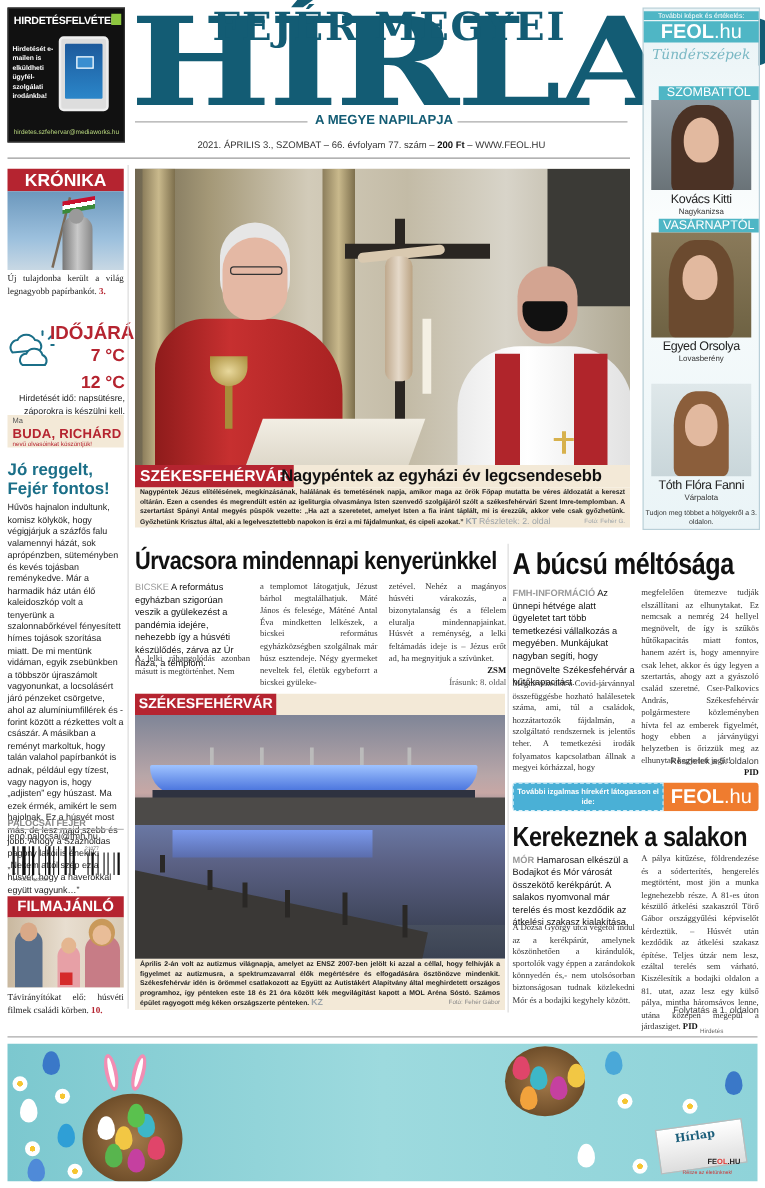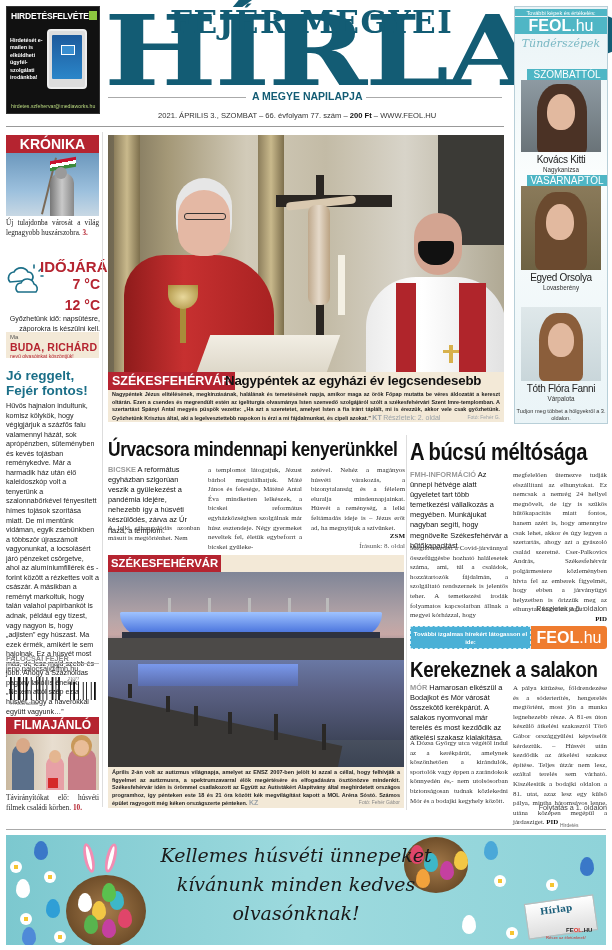--- a/index.html
+++ b/index.html
@@ -108,21 +108,21 @@
 #promo .portrait{position:absolute;left:6px;width:80px;overflow:hidden}
 #promo .name{position:absolute;left:0;width:92px;text-align:center;font-size:10px;color:#222;letter-spacing:-0.3px}
 #promo .town{position:absolute;left:0;width:92px;text-align:center;font-size:6.3px;color:#333}
 #promo .foot{position:absolute;left:0;width:92px;top:400px;text-align:center;font-size:5.6px;line-height:7px;color:#333}
 .face{position:absolute;border-radius:50% 50% 45% 45%;background:#e2b99f}
 .hair{position:absolute;border-radius:40% 40% 10% 10%}
 
 
 #urv-head{left:108px;top:438px;width:296px;font-size:20px;font-weight:bold;letter-spacing:-0.5px;color:#111;transform:scaleX(0.87);transform-origin:left top;white-space:nowrap}
 #urv-lead{left:108px;top:465px;width:92px;font-size:7.4px;line-height:10.1px;color:#111}
-#urv-lead .loc{color:#999;font-weight:bold}
+#urv-lead .loc{color:#999;font-weight:normal}
 #urv-c1b{left:108px;top:523px;width:92px;font-size:6.9px;line-height:9.6px;text-align:justify;color:#333}
 #urv-c2{left:208px;top:465px;width:94px;font-size:6.9px;line-height:9.6px;text-align:justify;color:#333}
 #urv-c3{left:311px;top:465px;width:94px;font-size:6.9px;line-height:9.6px;text-align:justify;color:#333}
 #urv-c3 .sig{text-align:right;font-weight:bold;color:#111;font-size:7px}
 #urv-c3 .irasunk{text-align:right;color:#555;font-size:7px}
 
 
 #stad-head{left:108px;top:555px;width:296px;height:17px;background:#f3e9d7}
 #stad-head .tag{position:absolute;left:0;top:0;height:17px;padding:0 3px;font-size:11.3px;line-height:17px}
 #stad-head .hl{position:absolute;left:118px;top:16px;font-size:11.3px;line-height:17px;font-weight:bold;color:#111}
@@ -201,35 +201,35 @@
 <div id="dateline" class="abs"><span>2021. ÁPRILIS 3., SZOMBAT – 66. évfolyam 77. szám – </span><b>200 Ft</b><span> – WWW.FEOL.HU</span></div>
 <div id="header-rule" class="abs"></div>
 
 <div id="kronika" class="abs red-tag">KRÓNIKA</div>
 <div id="kronika-img" class="abs">
   <div class="pole"></div>
   <div class="flag"></div>
   <div class="body"></div>
   <div class="head"></div>
 </div>
-<div id="kronika-cap" class="abs serif"><span>Új tulajdonba városát a világ legnagyobb huszárszobra. </span><b>3.</b></div>
+<div id="kronika-cap" class="abs serif"><span>Új tulajdonba került a világ legnagyobb papírbankót. </span><b>3.</b></div>
 
 <svg id="weather-icon" class="abs" viewBox="0 0 40 36">
   <g fill="none" stroke="#1b6f88" stroke-width="1.6" stroke-linecap="round">
     <path d="M6 20 a6 6 0 0 1 4-10 a8 8 0 0 1 14 0 a5 5 0 0 1 4 8 z"></path>
     <path d="M14 30 a5 5 0 0 1 3-9 a7 7 0 0 1 13 1 a5 5 0 0 1 2 8 z" fill="#fff"></path>
     <line x1="30" y1="6" x2="30" y2="3"></line>
       <line x1="35" y1="9" x2="37" y2="7"></line>
       <line x1="37" y1="14" x2="39" y2="14"></line>
   </g>
 </svg>
 <div id="weather-title" class="abs">IDŐJÁRÁS</div>
 <div id="weather-min" class="abs">7 °C</div>
 <div id="weather-max" class="abs">12 °C</div>
-<div id="weather-text" class="abs">Győzhetünk idő: napsütésre, záporokra is készülni kell.</div>
+<div id="weather-text" class="abs">Hirdetését idő: napsütésre, záporokra is készülni kell.</div>
 
 <div id="nameday" class="abs">
   <div class="ma">Ma</div>
   <div class="nm">BUDA, RICHÁRD</div>
   <div class="sub">nevű olvasóinkat köszöntjük!</div>
 </div>
 
 <div id="greet-title" class="abs">Jó reggelt, Fejér fontos!</div>
 <div id="greet-body" class="abs">Hűvös hajnalon indultunk, komisz kölykök, hogy végigjárjuk a százfős falu valamennyi házát, sok aprópénzben, süteményben és kevés tojásban reménykedve. Már a harmadik ház után élő kaleidoszkóp volt a tenyerünk a szalonnabőrkével fényesített hímes tojások szorítása miatt. De mi mentünk vidáman, egyik zsebünkben a többször újraszámolt vagyonunkat, a locsolásért járó pénzeket csörgetve, ahol az alumíniumfillérek és -forint között a rézkettes volt a császár. A másikban a reményt markoltuk, hogy talán valahol papírbankót is adnak, például egy tízest, vagy nagyon is, hogy „adjisten” egy húszast. Ma ezek érmék, amikért le sem hajolnak. Ez a húsvét most más, de lesz majd szebb és jobb. Ahogy a Százholdas pagony lakói is éneklik: „Nekem attól szép ez a húsvét, hogy a haverokkal együtt vagyunk…”</div>
 <div id="greet-author" class="abs">PALOCSAI FEJÉR</div>
@@ -413,19 +413,18 @@
   <div class="egg" style="left:418px;top:18px;background:#3db7c8"></div>
   <div class="egg" style="left:434px;top:26px;background:#c540a0"></div>
   <div class="egg" style="left:448px;top:16px;background:#f2c744"></div>
   <div class="egg" style="left:410px;top:34px;background:#f2a23c"></div>
   <div class="egg" style="left:478px;top:6px;background:#4aa8d8"></div>
   <div class="egg" style="left:574px;top:22px;background:#3a78c8"></div>
   <div class="egg" style="left:456px;top:80px;background:#fff"></div>
   <div class="daisy" style="left:488px;top:40px"></div>
   <div class="daisy" style="left:540px;top:44px"></div>
   <div class="daisy" style="left:500px;top:92px"></div>
-  <div class="msg">Kellemes húsvéti ünnepeket kívánunk minden kedves olvasónknak!</div>
   <div class="paper">
       <b>Hírlap</b>
     </div>
   <div class="feolhu"><b>FE</b><span>OL</span><b>.HU</b></div>
   <div class="tag2">Része az életünknek!</div>
 </div>
 
 </body></html>

